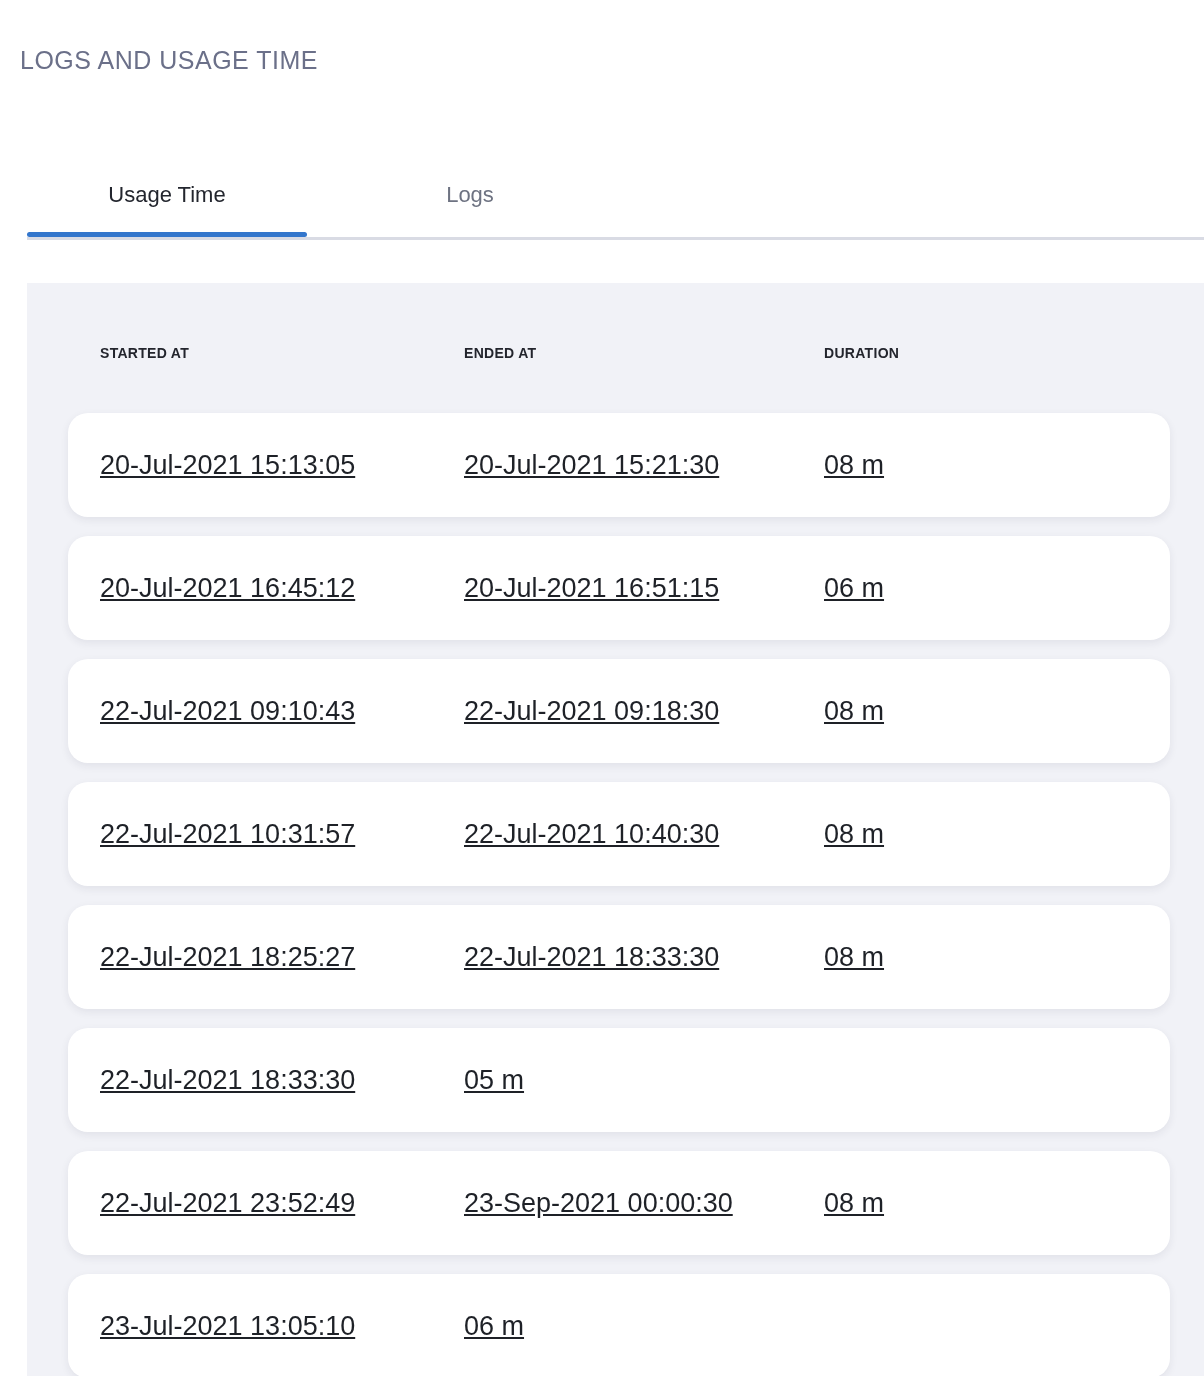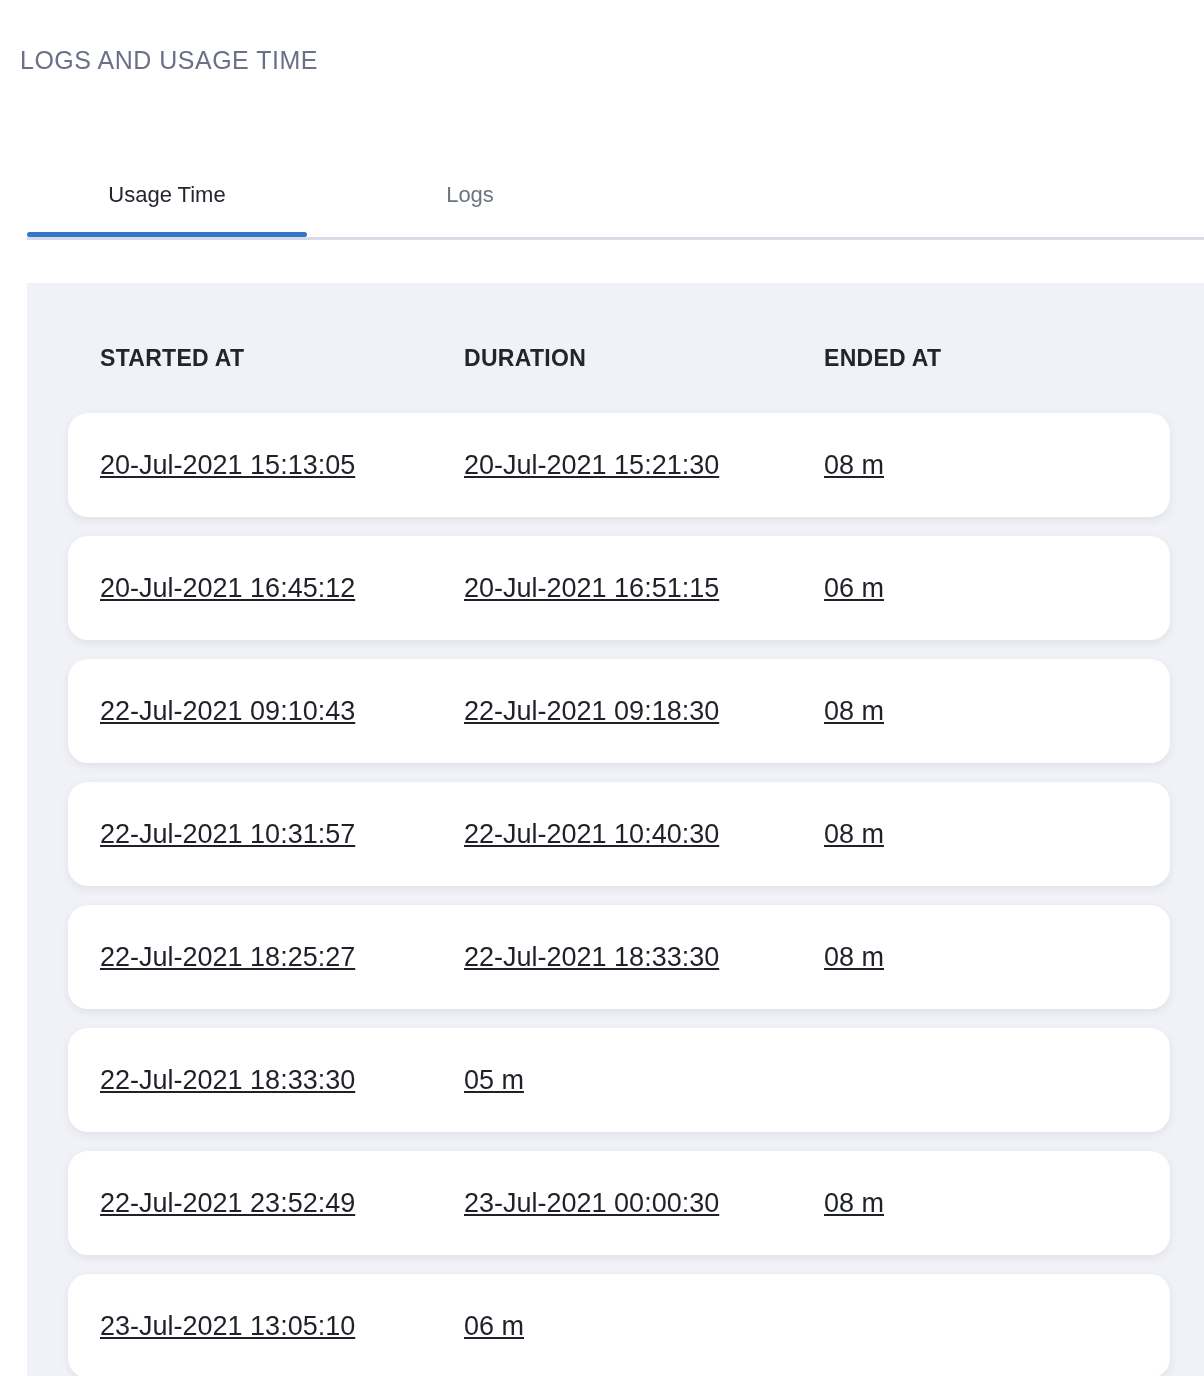--- a/index.html
+++ b/index.html
@@ -44,21 +44,21 @@
     position:absolute; left:27px; top:283px; width:1177px; height:1093px;
     background:var(--panel-bg); overflow:hidden;
   }
   .grid-cols {
     display:grid;
     grid-template-columns:364px 360px auto;
     padding-left:32px;
   }
   .thead {
     position:absolute; left:41px; right:34px; top:62px;
-    font-size:23px; font-weight:700; letter-spacing:0.3px;
+    font-size:14px; font-weight:700; letter-spacing:0.3px;
     color:var(--header-dark);
   }
   .tbody { position:absolute; left:41px; right:34px; top:130px; }
   .row-card {
     height:104px; margin-bottom:19px;
     background:var(--card-bg); border-radius:20px;
     box-shadow:0 3px 8px rgba(40,40,70,0.08);
     align-items:center;
     font-size:27px; color:var(--text-dark);text-decoration:underline;
   }
@@ -71,22 +71,22 @@
 <div class="tabbar">
   <div class="tab t1">Usage Time</div>
   <div class="tab t2">Logs</div>
 </div>
 <div class="tab-underline"></div>
 <div class="tab-divider"></div>
 
 <div class="panel">
   <div class="thead grid-cols">
     <span>STARTED AT</span>
+    <span>ENDED AT</span>
     <span>DURATION</span>
-    <span>ENDED AT</span>
   </div>
   <div class="tbody">
   <div class="row-card grid-cols">
     <span>20-Jul-2021 15:13:05</span>
     <span>20-Jul-2021 15:21:30</span>
     <span>08 m</span>
   </div>
 
   <div class="row-card grid-cols">
     <span>20-Jul-2021 16:45:12</span>
@@ -112,21 +112,21 @@
     <span>08 m</span>
   </div>
 
   <div class="row-card grid-cols">
     <span>22-Jul-2021 18:33:30</span>
     <span>05 m</span>
   </div>
 
   <div class="row-card grid-cols">
     <span>22-Jul-2021 23:52:49</span>
-    <span>23-Jul-2021 00:00:30</span>
+    <span>23-Sep-2021 00:00:30</span>
     <span>08 m</span>
   </div>
 
   <div class="row-card grid-cols">
     <span>23-Jul-2021 13:05:10</span>
     <span>06 m</span>
   </div>
 </div>
 </div>
 

